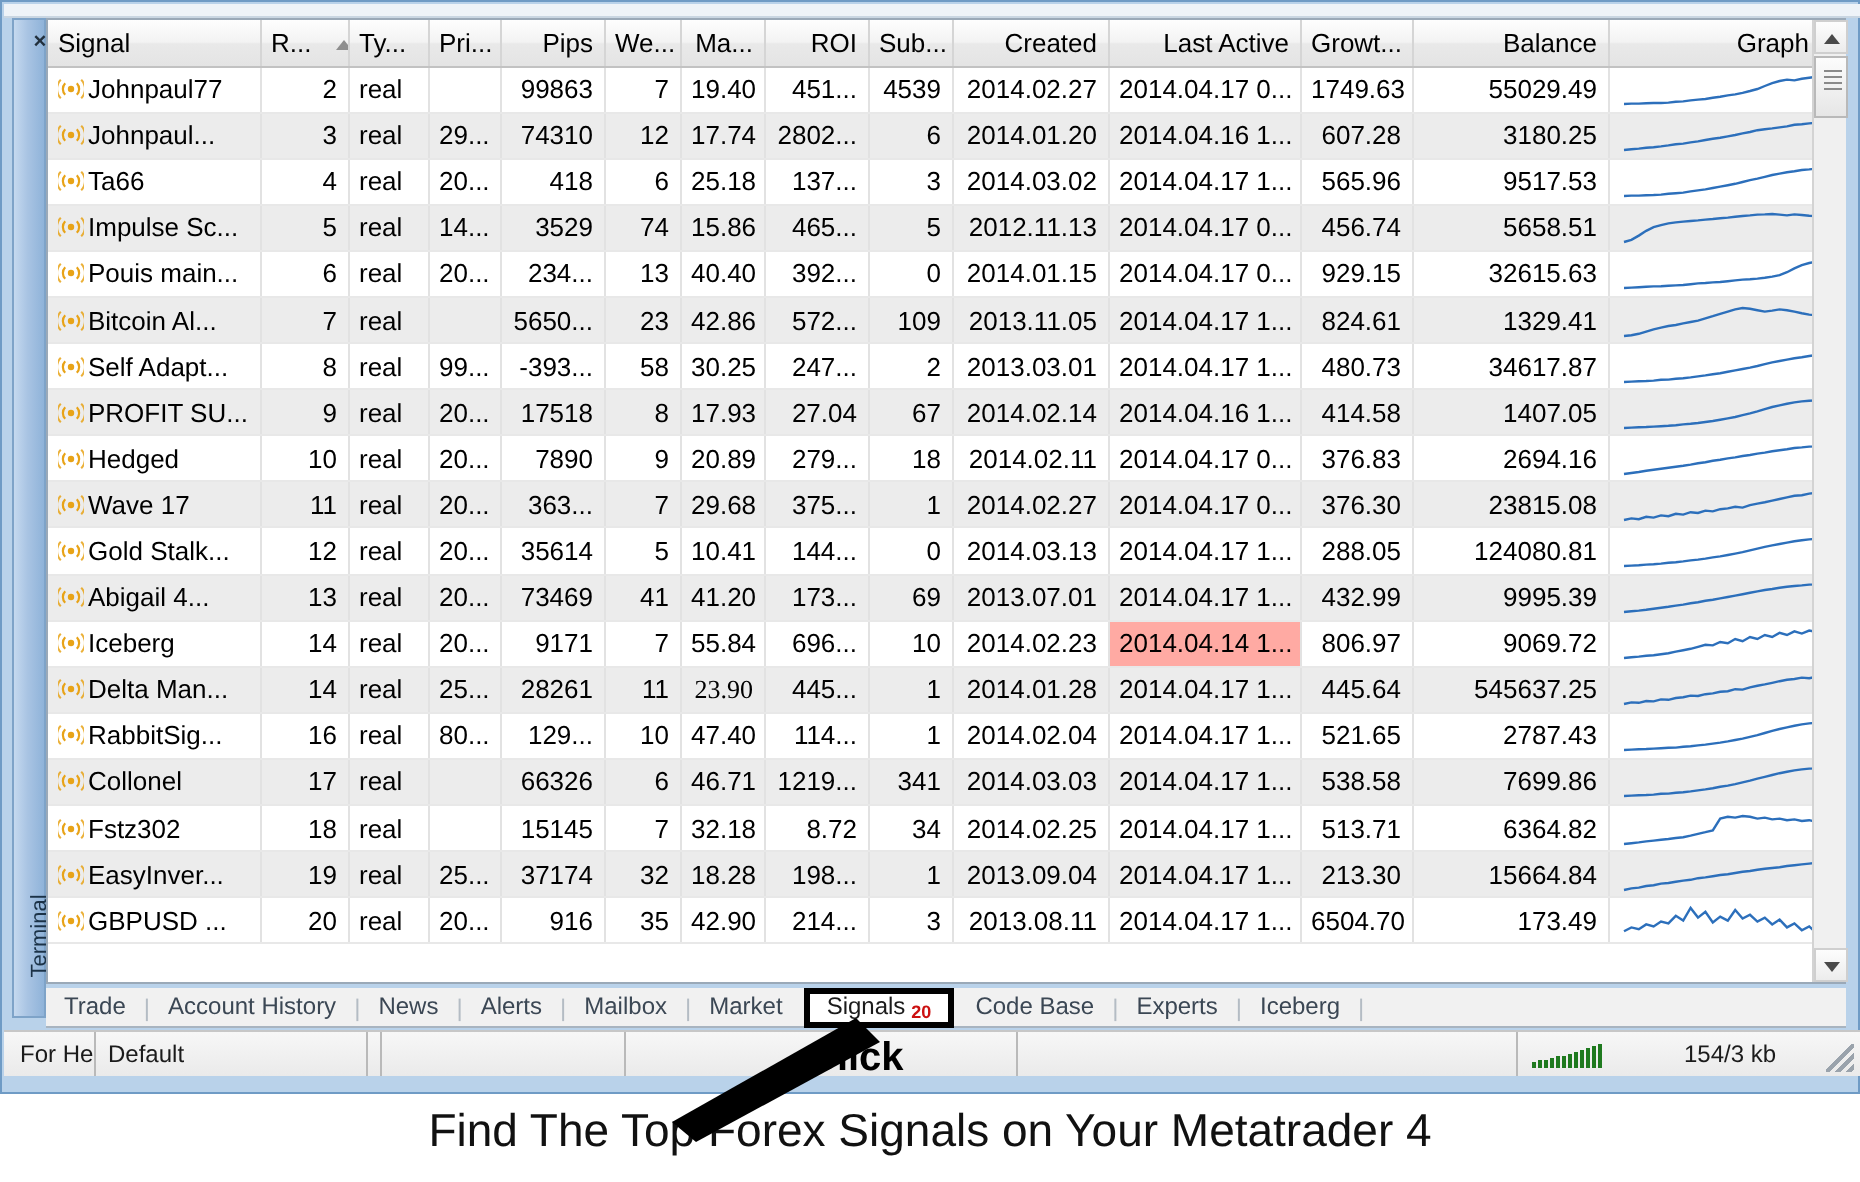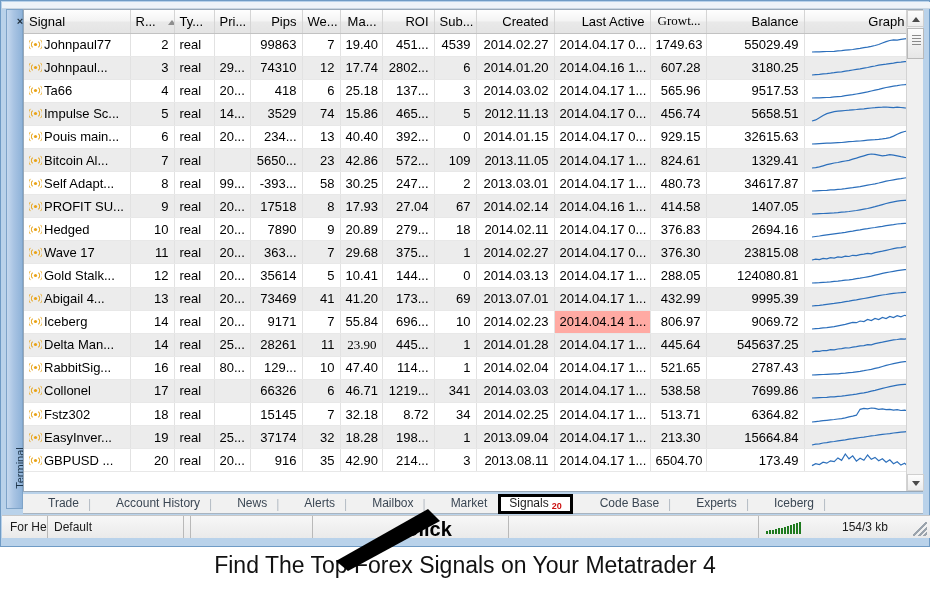--- a/index.html
+++ b/index.html
@@ -124,21 +124,21 @@
     box-shadow:0 3px 0 #8a8a8a,0 6px 0 #8a8a8a,0 -3px 0 #8a8a8a;
   }
   
   #tabbar{
     position:absolute;left:22px;top:493px;right:6px;height:20px;
     background:#f1f1f1;border-bottom:1px solid #a8b4c0;
     box-sizing:border-box;
     display:flex;align-items:center;
     font-size:12px;color:#3b4754;
   }
-  #tabbar .tab{padding:0 9px;line-height:19px;white-space:nowrap;cursor:pointer;margin-left:16px;}
+  #tabbar .tab{padding:0 9px;line-height:19px;white-space:nowrap;cursor:pointer;}
   #tabbar .sep{color:#b4bcc4;}
   #tab-signals{
     position:relative;
     background:#ffffff;
     border:3px solid #000000;
     padding:0 8px;
     height:20px;line-height:15px;
     box-sizing:border-box;
     display:flex;align-items:center;
     margin:0 2px;
@@ -213,21 +213,21 @@
             <th class="r" style="width: 44px;"><span>R...</span><span class="sort-arrow"></span></th>
             <th class="l" style="width: 40px;"><span>Ty...</span></th>
             <th class="r" style="width: 36px;"><span>Pri...</span></th>
             <th class="r" style="width: 52px;"><span>Pips</span></th>
             <th class="r" style="width: 38px;"><span>We...</span></th>
             <th class="r" style="width: 42px;"><span>Ma...</span></th>
             <th class="r" style="width: 52px;"><span>ROI</span></th>
             <th class="r" style="width: 42px;"><span>Sub...</span></th>
             <th class="r" style="width: 78px;"><span>Created</span></th>
             <th class="r" style="width: 96px;"><span>Last Active</span></th>
-            <th class="r" style="width: 56px; font-family: Liberation Serif, serif;"><span>Growt...</span></th>
+            <th class="r" style="width: 56px;"><span>Growt...</span></th>
             <th class="r" style="width: 98px;"><span>Balance</span></th>
             <th class="r" style="width: 106px;"><span>Graph</span></th>
           </tr>
         </thead>
       <tbody id="grid-body">
           <tr class="odd">
             <td class="l" style="width: 106px;">
               <span class="cellrow">
                 <span class="sig-icon">
                   <svg width="13" height="11" viewBox="0 0 13 11">

